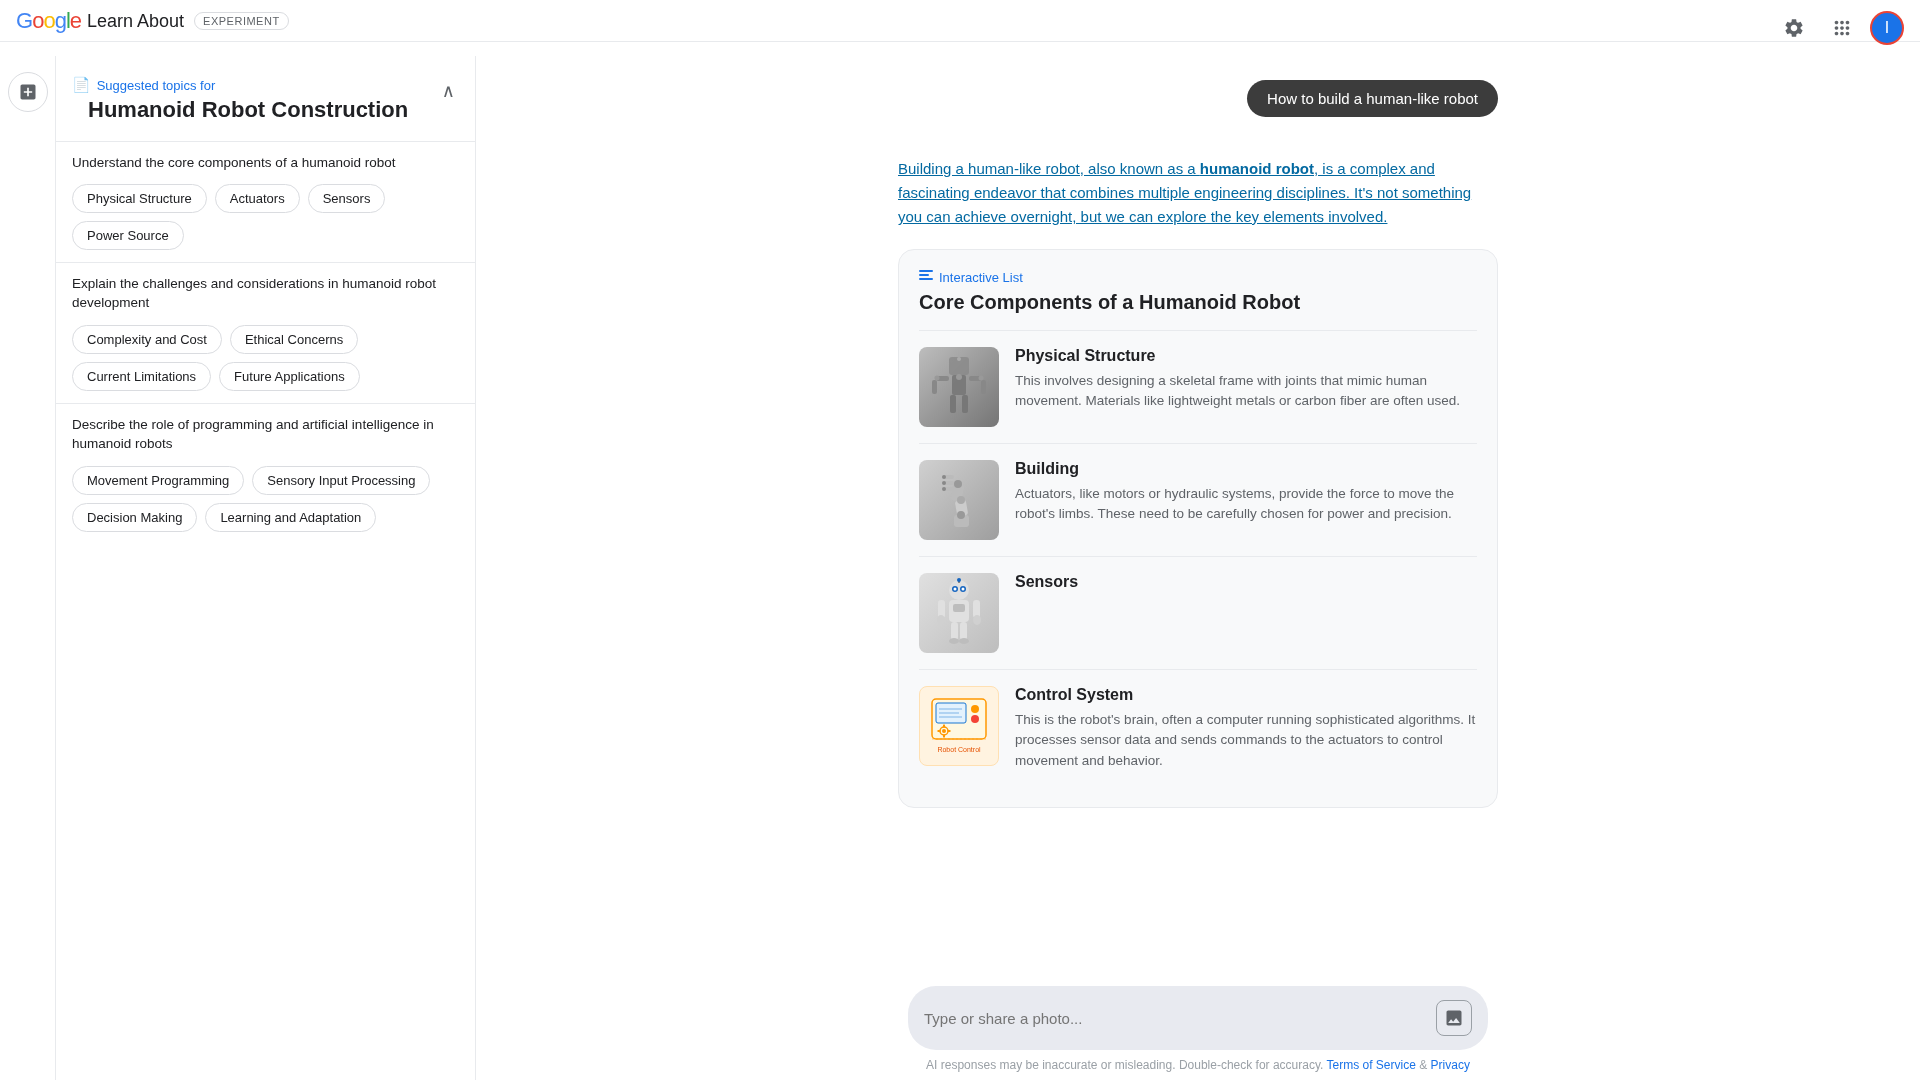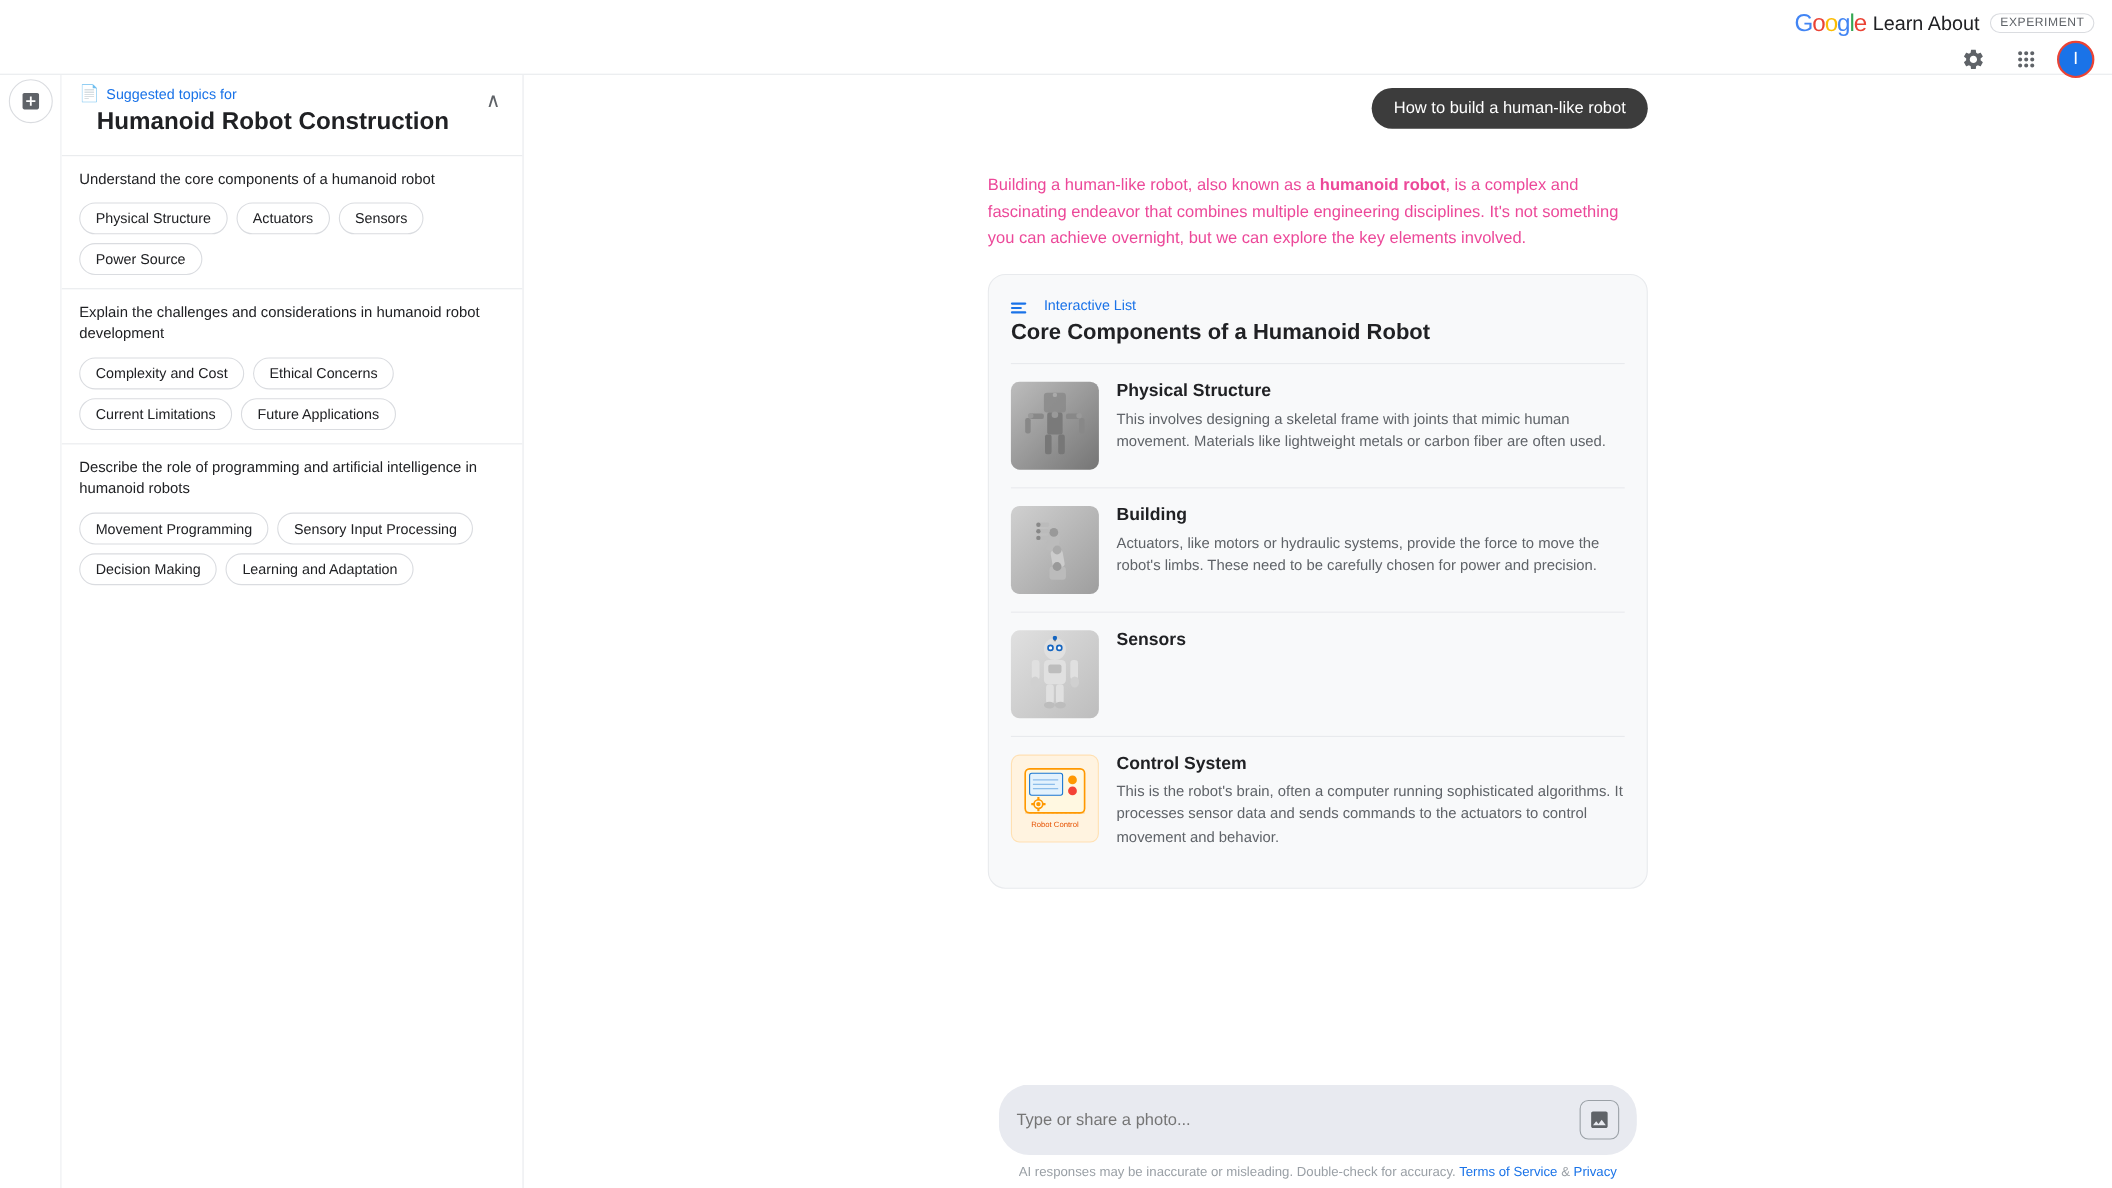--- a/index.html
+++ b/index.html
@@ -1,29 +1,28 @@
 <!DOCTYPE html>
 <html><head>
   <meta charset="utf-8">
   <style>
     * { box-sizing: border-box; margin: 0; padding: 0; }
     body { font-family: 'Google Sans', Arial, sans-serif; background: #fff; color: #202124; font-size: 14px; overflow-x: hidden; }
 
     
     .header {
       display: flex;
-      align-items: flex-end;
+      align-items: flex-start;
       padding: 8px 16px;
-      height: 68px;
+      height: 42px;
       border-bottom: 1px solid #e8eaed;
       position: fixed;
       top: 0; left: 0; right: 0;
       background: #fff;
       z-index: 100;
-      flex-direction: column;
     }
     .header-logo {
       display: flex;
       align-items: center;
       gap: 4px;
       cursor: pointer;
     }
     .google-logo {
       font-size: 22px;
       font-weight: 400;
@@ -200,37 +199,38 @@
       width: 100%;
       display: flex;
       justify-content: flex-end;
       margin-bottom: 20px;
     }
 
     
     .intro-text {
       font-size: 15px;
       line-height: 1.6;
-      color: #ec4899;
+      color: #0369a1;
       margin-bottom: 20px;
+      text-decoration: underline;
     }
     .intro-text strong { font-weight: 600; }
 
     
     .card {
       background: #f8f9fa;
       border-radius: 16px;
       padding: 20px;
       margin-bottom: 20px;
       border: 1px solid #e8eaed;
     }
     .card-label {
       display: flex;
-      align-items: flex-end;
-      gap: 16px;
+      align-items: flex-start;
+      gap: 6px;
       font-size: 13px;
       color: #1a73e8;
       font-weight: 500;
       margin-bottom: 6px;
     }
     .card-title {
       font-size: 20px;
       font-weight: 600;
       color: #202124;
       margin-bottom: 16px;

